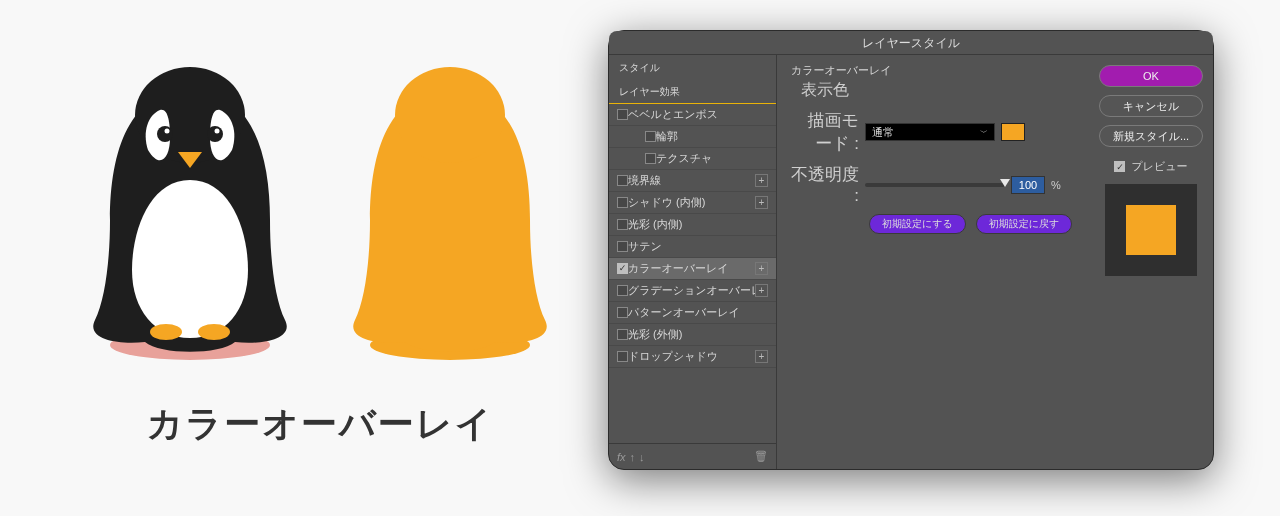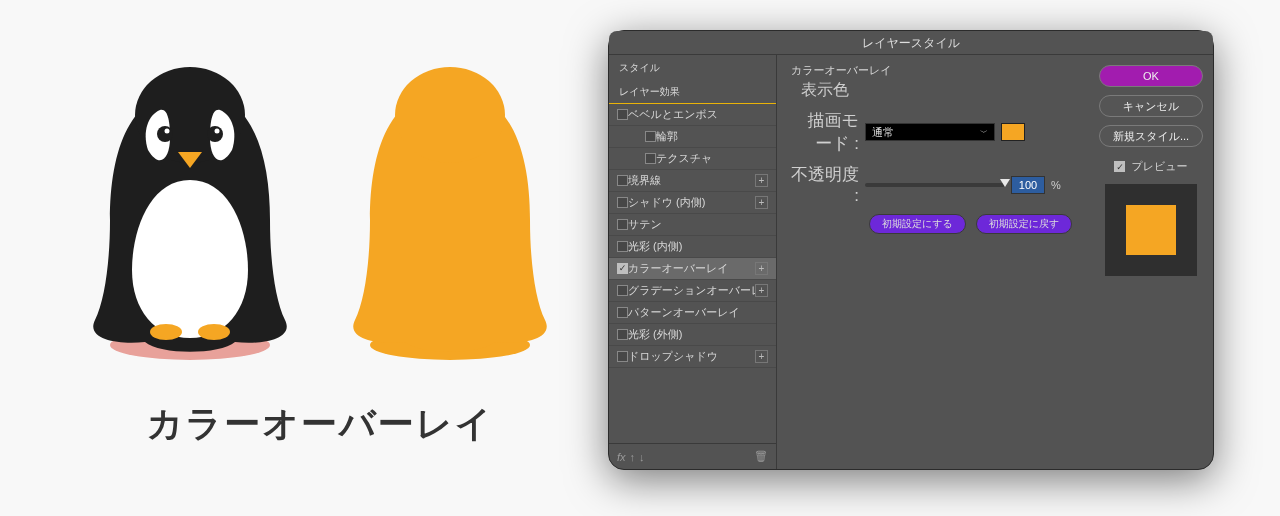--- a/index.html
+++ b/index.html
@@ -110,25 +110,25 @@
             <span class="lbl">境界線</span>
             <span class="plus">+</span>
           </div>
           <div class="style-item">
             <span class="cb"></span>
             <span class="lbl">シャドウ (内側)</span>
             <span class="plus">+</span>
           </div>
           <div class="style-item">
             <span class="cb"></span>
-            <span class="lbl">サテン</span>
+            <span class="lbl">光彩 (内側)</span>
           </div>
           <div class="style-item">
             <span class="cb"></span>
-            <span class="lbl">光彩 (内側)</span>
+            <span class="lbl">サテン</span>
           </div>
           <div class="style-item selected">
             <span class="cb checked"></span>
             <span class="lbl">カラーオーバーレイ</span>
             <span class="plus">+</span>
           </div>
           <div class="style-item">
             <span class="cb"></span>
             <span class="lbl">グラデーションオーバーレイ</span>
             <span class="plus">+</span>

